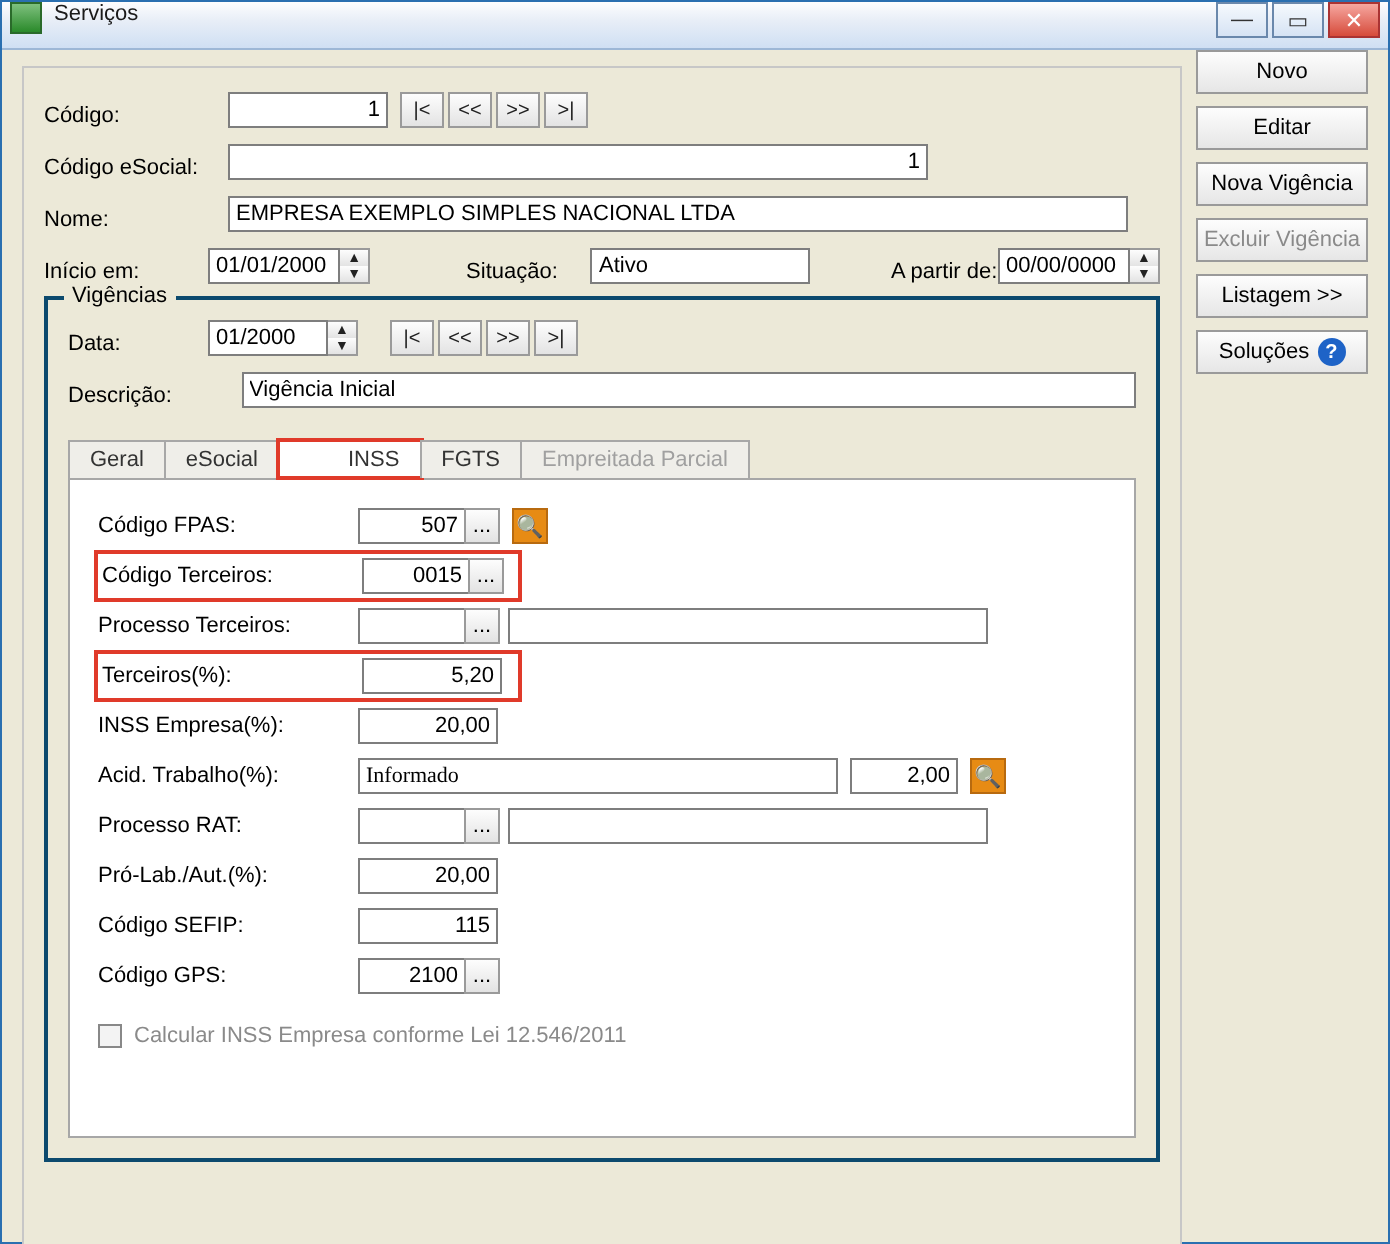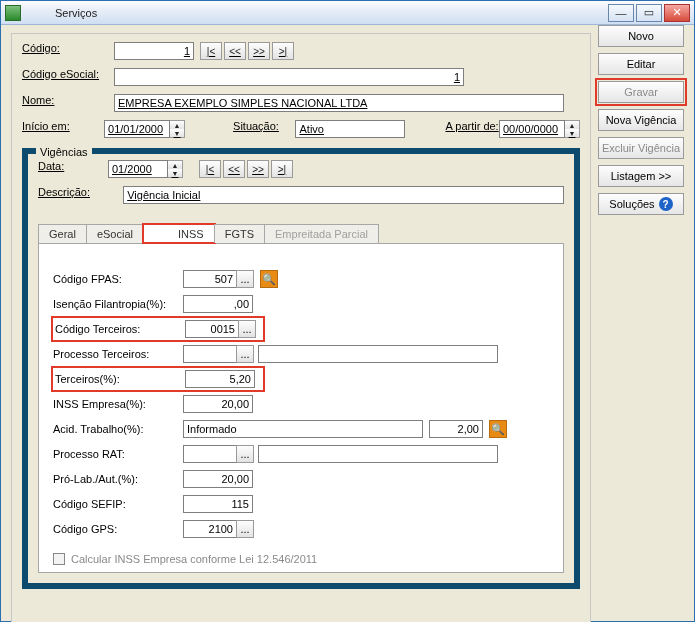--- a/index.html
+++ b/index.html
@@ -1,46 +1,46 @@
 <!DOCTYPE html>
 <html><head>
 <meta charset="utf-8">
 <style>
   * { box-sizing: border-box; font-family: Tahoma, Arial, sans-serif; font-size: 11px; }
   body { margin: 0; background: #fff; }
   .window { width: 695px; height: 622px; border: 1px solid #2a6fb0; background: #ece9d8; position: relative; }
-  .titlebar { height: 24px; background: linear-gradient(#fdfdfe,#e8eef7 40%,#cfdff3); display:flex; align-items:center; padding:0 4px; border-bottom:1px solid #9db7d6;gap:28px; }
+  .titlebar { height: 24px; background: linear-gradient(#fdfdfe,#e8eef7 40%,#cfdff3); display:flex; align-items:flex-start; padding:0 4px; border-bottom:1px solid #9db7d6; }
   .titlebar .icon { width:16px;height:16px;background:linear-gradient(#7ec07e,#2a8a2a);border:1px solid #2a6a2a;margin-right:6px; }
   .titlebar .title { color:#1a1a1a; }
   .winbtns { margin-left:auto; display:flex; gap:2px; }
   .winbtn { width:26px; height:18px; border:1px solid #6a88ac; background:linear-gradient(#f5f9fd,#d6e3f4); display:flex;align-items:center;justify-content:center; color:#333; }
   .winbtn.close { background:linear-gradient(#f6a7a0,#d64b3b); color:#fff; border-color:#a33; }
   .body { position:absolute; top:24px; left:0; right:0; bottom:0; padding:8px; }
   .content { position:absolute; left:10px; top:8px; width:580px; height:596px; border:1px solid #c7c7c7; background:#ece9d8; padding:8px 10px; }
   .sidebtns { position:absolute; right:10px; top:0; width:86px; display:flex; flex-direction:column; gap:6px; }
   .btn { height:22px; border:1px solid #9a9a9a; background:linear-gradient(#fdfdfd,#e6e6e6); display:flex; align-items:center; justify-content:center; color:#000; }
   .btn.disabled { color:#8a8a8a; }
   .btn.hlred { outline:2px solid #e03a2a; outline-offset:1px; }
-  .row { display:flex; align-items:flex-start; height:22px; margin-bottom:4px;text-decoration:underline; }
+  .row { display:flex; align-items:flex-end; height:22px; margin-bottom:4px; }
   .lbl { width:92px; color:#000; }
   .lbl2 { width:130px; color:#000; }
   .input { height:18px; border:1px solid #7e7e7e; background:#fff; padding:1px 3px; }
   .input.rt { text-align:right; }
   .navset { display:flex; gap:2px; margin-left:6px; }
   .navbtn { width:22px; height:18px; border:1px solid #9a9a9a; background:linear-gradient(#fdfdfd,#e3e3e3); display:flex;align-items:center;justify-content:center; font-size:10px; color:#222; }
   .spin { display:inline-flex; flex-direction:column; border:1px solid #9a9a9a; border-left:none; }
   .spin .sp { width:14px; height:8px; background:linear-gradient(#fdfdfd,#e3e3e3); display:flex;align-items:center;justify-content:center; font-size:7px; line-height:7px; color:#222; }
-  .grp { border:6px solid #0c4a6e; margin-top:6px; padding:6px 10px 10px; position:relative; }
+  .grp { border:2px solid #0c4a6e; margin-top:6px; padding:6px 10px 10px; position:relative; }
   .grp > .legend { position:absolute; top:-8px; left:8px; background:#ece9d8; padding:0 4px; color:#000; }
   .tabs { display:flex; margin-top:16px; }
   .tab { padding:3px 10px; border:1px solid #a7a7a7; border-bottom:none; background:#efeee9; margin-right:-1px; color:#333; }
   .tab.active { background:#fff;padding-left:34px; }
   .tab.disabled { color:#a0a0a0; }
   .tab.hlred { outline:2px solid #e03a2a; outline-offset:-1px; }
-  .tabpanel { border:1px solid #a7a7a7; background:#fff; padding:24px 14px 20px; height:330px; }
+  .tabpanel { border:1px solid #a7a7a7; background:#fff; padding:12px 14px 20px; height:330px; }
   .frow { display:flex; align-items:center; height:22px; margin-bottom:3px; }
   .frow.hlred { outline:2px solid #e03a2a; outline-offset:0; padding:0 2px; }
   .dots { width:18px; height:18px; border:1px solid #9a9a9a; background:linear-gradient(#fdfdfd,#e3e3e3); display:flex;align-items:center;justify-content:center; margin-left:-1px; }
   .docbtn { width:18px; height:18px; margin-left:6px; background:#e78b14; border:1px solid #b86a0f; display:flex;align-items:center;justify-content:center; color:#fff; }
   .chk { width:12px; height:12px; border:1px solid #888; background:#f3f3f3; margin-right:6px; }
   .helpicon { width:14px;height:14px;border-radius:50%;background:#1e63c7;color:#fff;display:inline-flex;align-items:center;justify-content:center;font-weight:bold;margin-left:4px;font-size:10px; }
 </style>
 </head>
 <body>
 
@@ -53,21 +53,20 @@
       <div class="winbtn">▭</div>
       <div class="winbtn close">✕</div>
     </div>
   </div>
 
   <div class="body">
 
     <div class="sidebtns">
       <div class="btn">Novo</div>
       <div class="btn">Editar</div>
-      <div class="btn disabled hlred">Gravar</div>
       <div class="btn">Nova Vigência</div>
       <div class="btn disabled">Excluir Vigência</div>
       <div class="btn">Listagem &gt;&gt;</div>
       <div class="btn">
         <span>Soluções</span>
         <span class="helpicon">?</span>
       </div>
     </div>
 
     <div class="content">
@@ -145,24 +144,20 @@
 
           <div class="frow">
             <span class="lbl2">Código FPAS:</span>
             <input class="input rt" style="width: 54px;" value="507">
             <div class="dots">...</div>
             <div class="docbtn">
                 <span>🔍</span>
               </div>
           </div>
 
-          <div class="frow">
-            <span class="lbl2">Isenção Filantropia(%):</span>
-            <input class="input rt" style="width: 70px;" value=",00">
-          </div>
 
           <div class="frow hlred" style="width:210px">
             <span class="lbl2">Código Terceiros:</span>
             <input class="input rt" style="width: 54px;" value="0015">
             <div class="dots">...</div>
           </div>
 
           <div class="frow">
             <span class="lbl2">Processo Terceiros:</span>
             <input class="input rt" style="width: 54px;" value="">
@@ -175,21 +170,21 @@
             <input class="input rt" style="width: 70px;" value="5,20">
           </div>
 
           <div class="frow">
             <span class="lbl2">INSS Empresa(%):</span>
             <input class="input rt" style="width: 70px;" value="20,00">
           </div>
 
           <div class="frow">
             <span class="lbl2">Acid. Trabalho(%):</span>
-            <input class="input" style="width: 240px;" value="Informado">
+            <input class="input" style="width: 240px; font-family: Liberation Serif, serif;" value="Informado">
             <input class="input rt" style="width: 54px; margin-left: 6px;" value="2,00">
             <div class="docbtn">
                 <span>🔍</span>
               </div>
           </div>
 
           <div class="frow">
             <span class="lbl2">Processo RAT:</span>
             <input class="input rt" style="width: 54px;" value="">
             <div class="dots">...</div>

